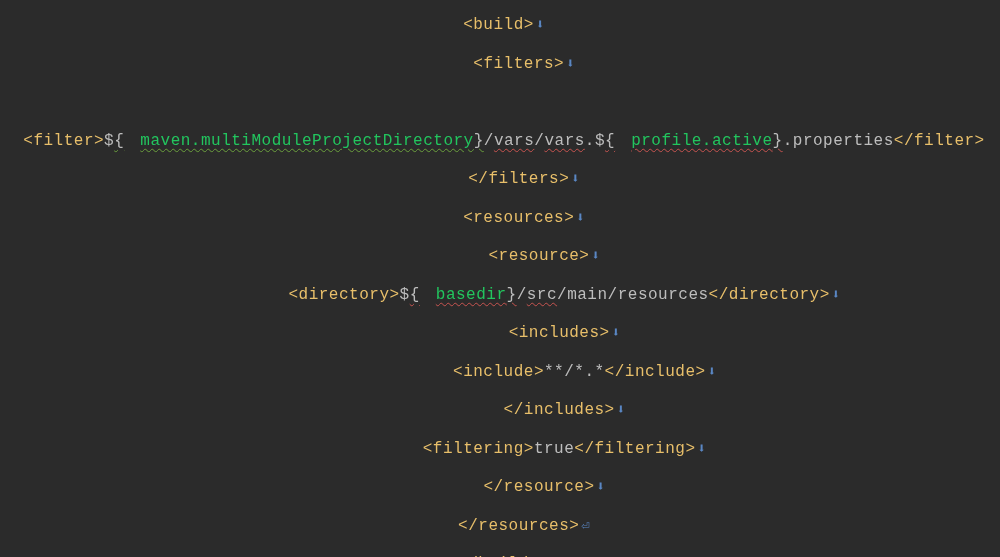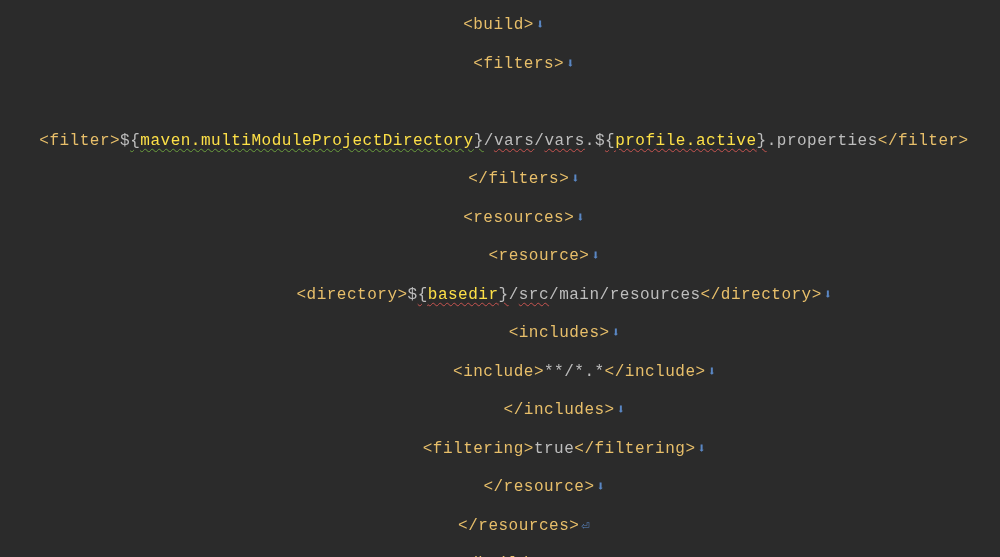--- a/index.html
+++ b/index.html
@@ -16,21 +16,21 @@
     line-height: 38.5px;
     white-space: pre;
     letter-spacing: 0.5px;
   }
   .line { display: block; height: 38.5px; text-align: center; }
   .bracket { color: #e8bf6a; }      
   .tagname { color: #e8bf6a; }      
   .text    { color: #bdbdbd; }      
   .dollar  { color: #bdbdbd; }
   .lbrace  { color: #bdbdbd; }
-  .var     { color: #fde047; }
+  .var     { color: #22c55e; margin-left: 16px; }
   .true    { color: #bdbdbd; }
   .pattern { color: #bdbdbd; }
 
   
   .nl {
     color: #5a87c4;
     font-size: 14px;
     vertical-align: middle;
     padding-left: 2px;
   }

